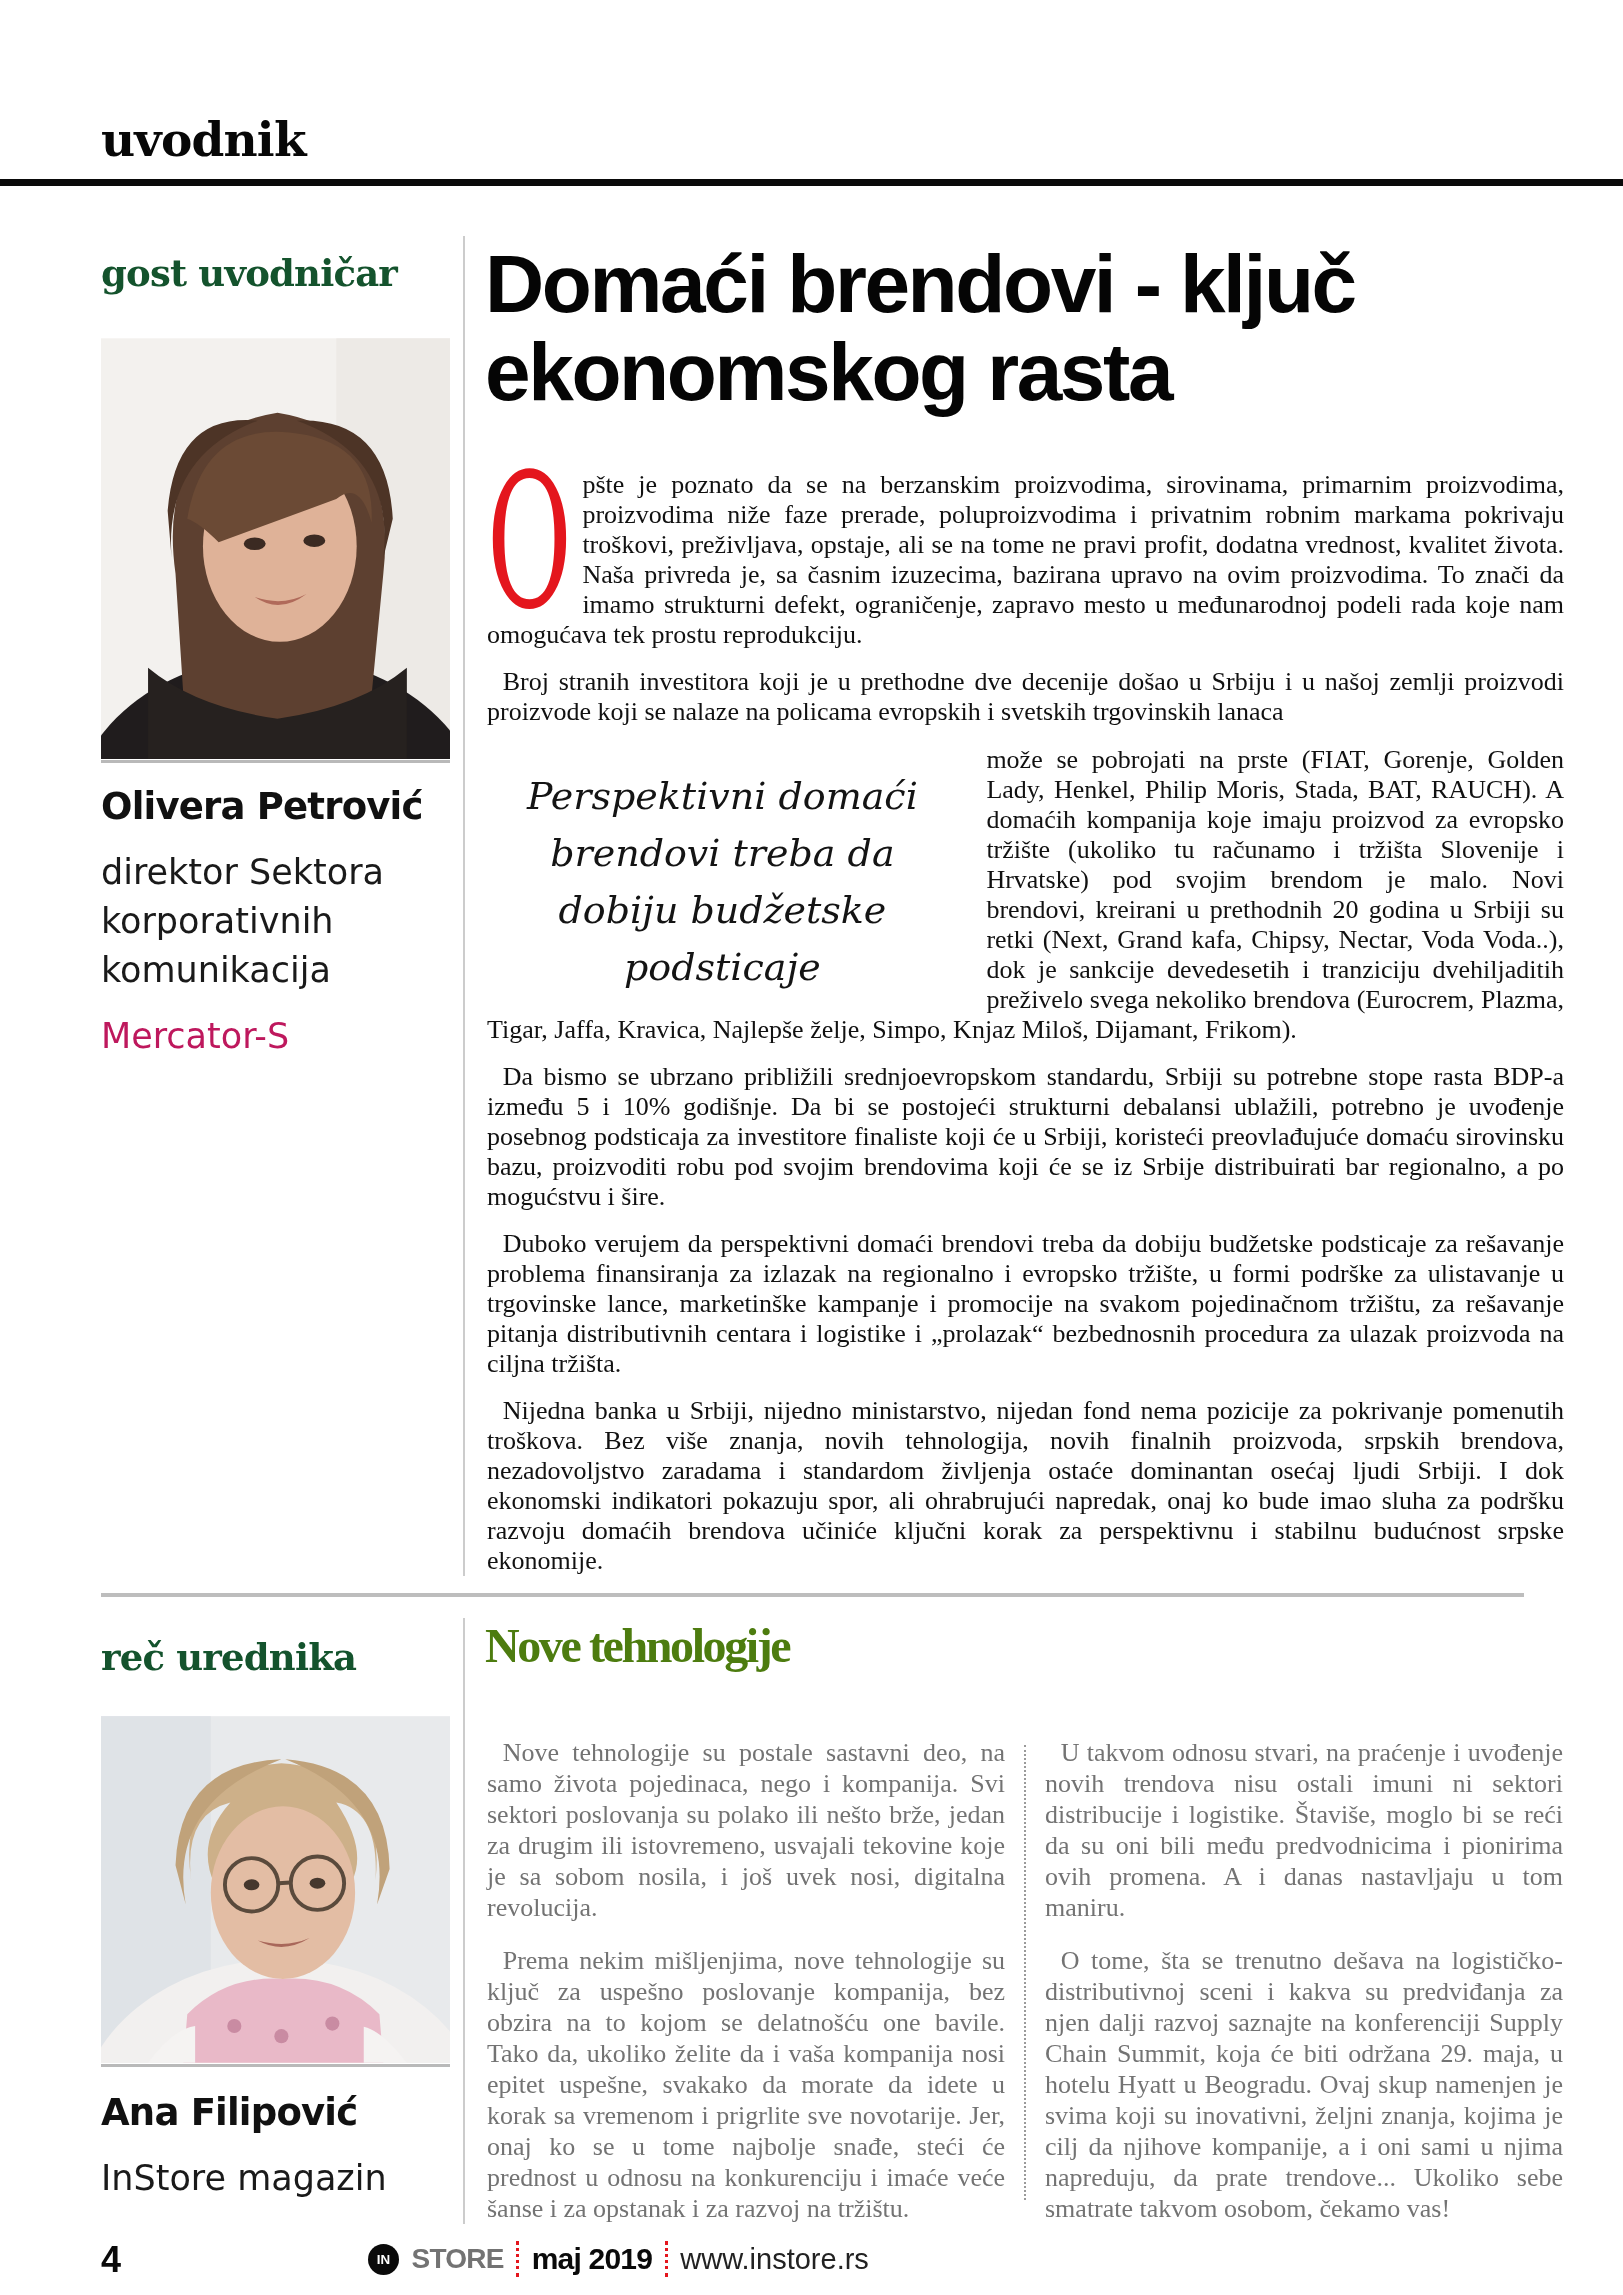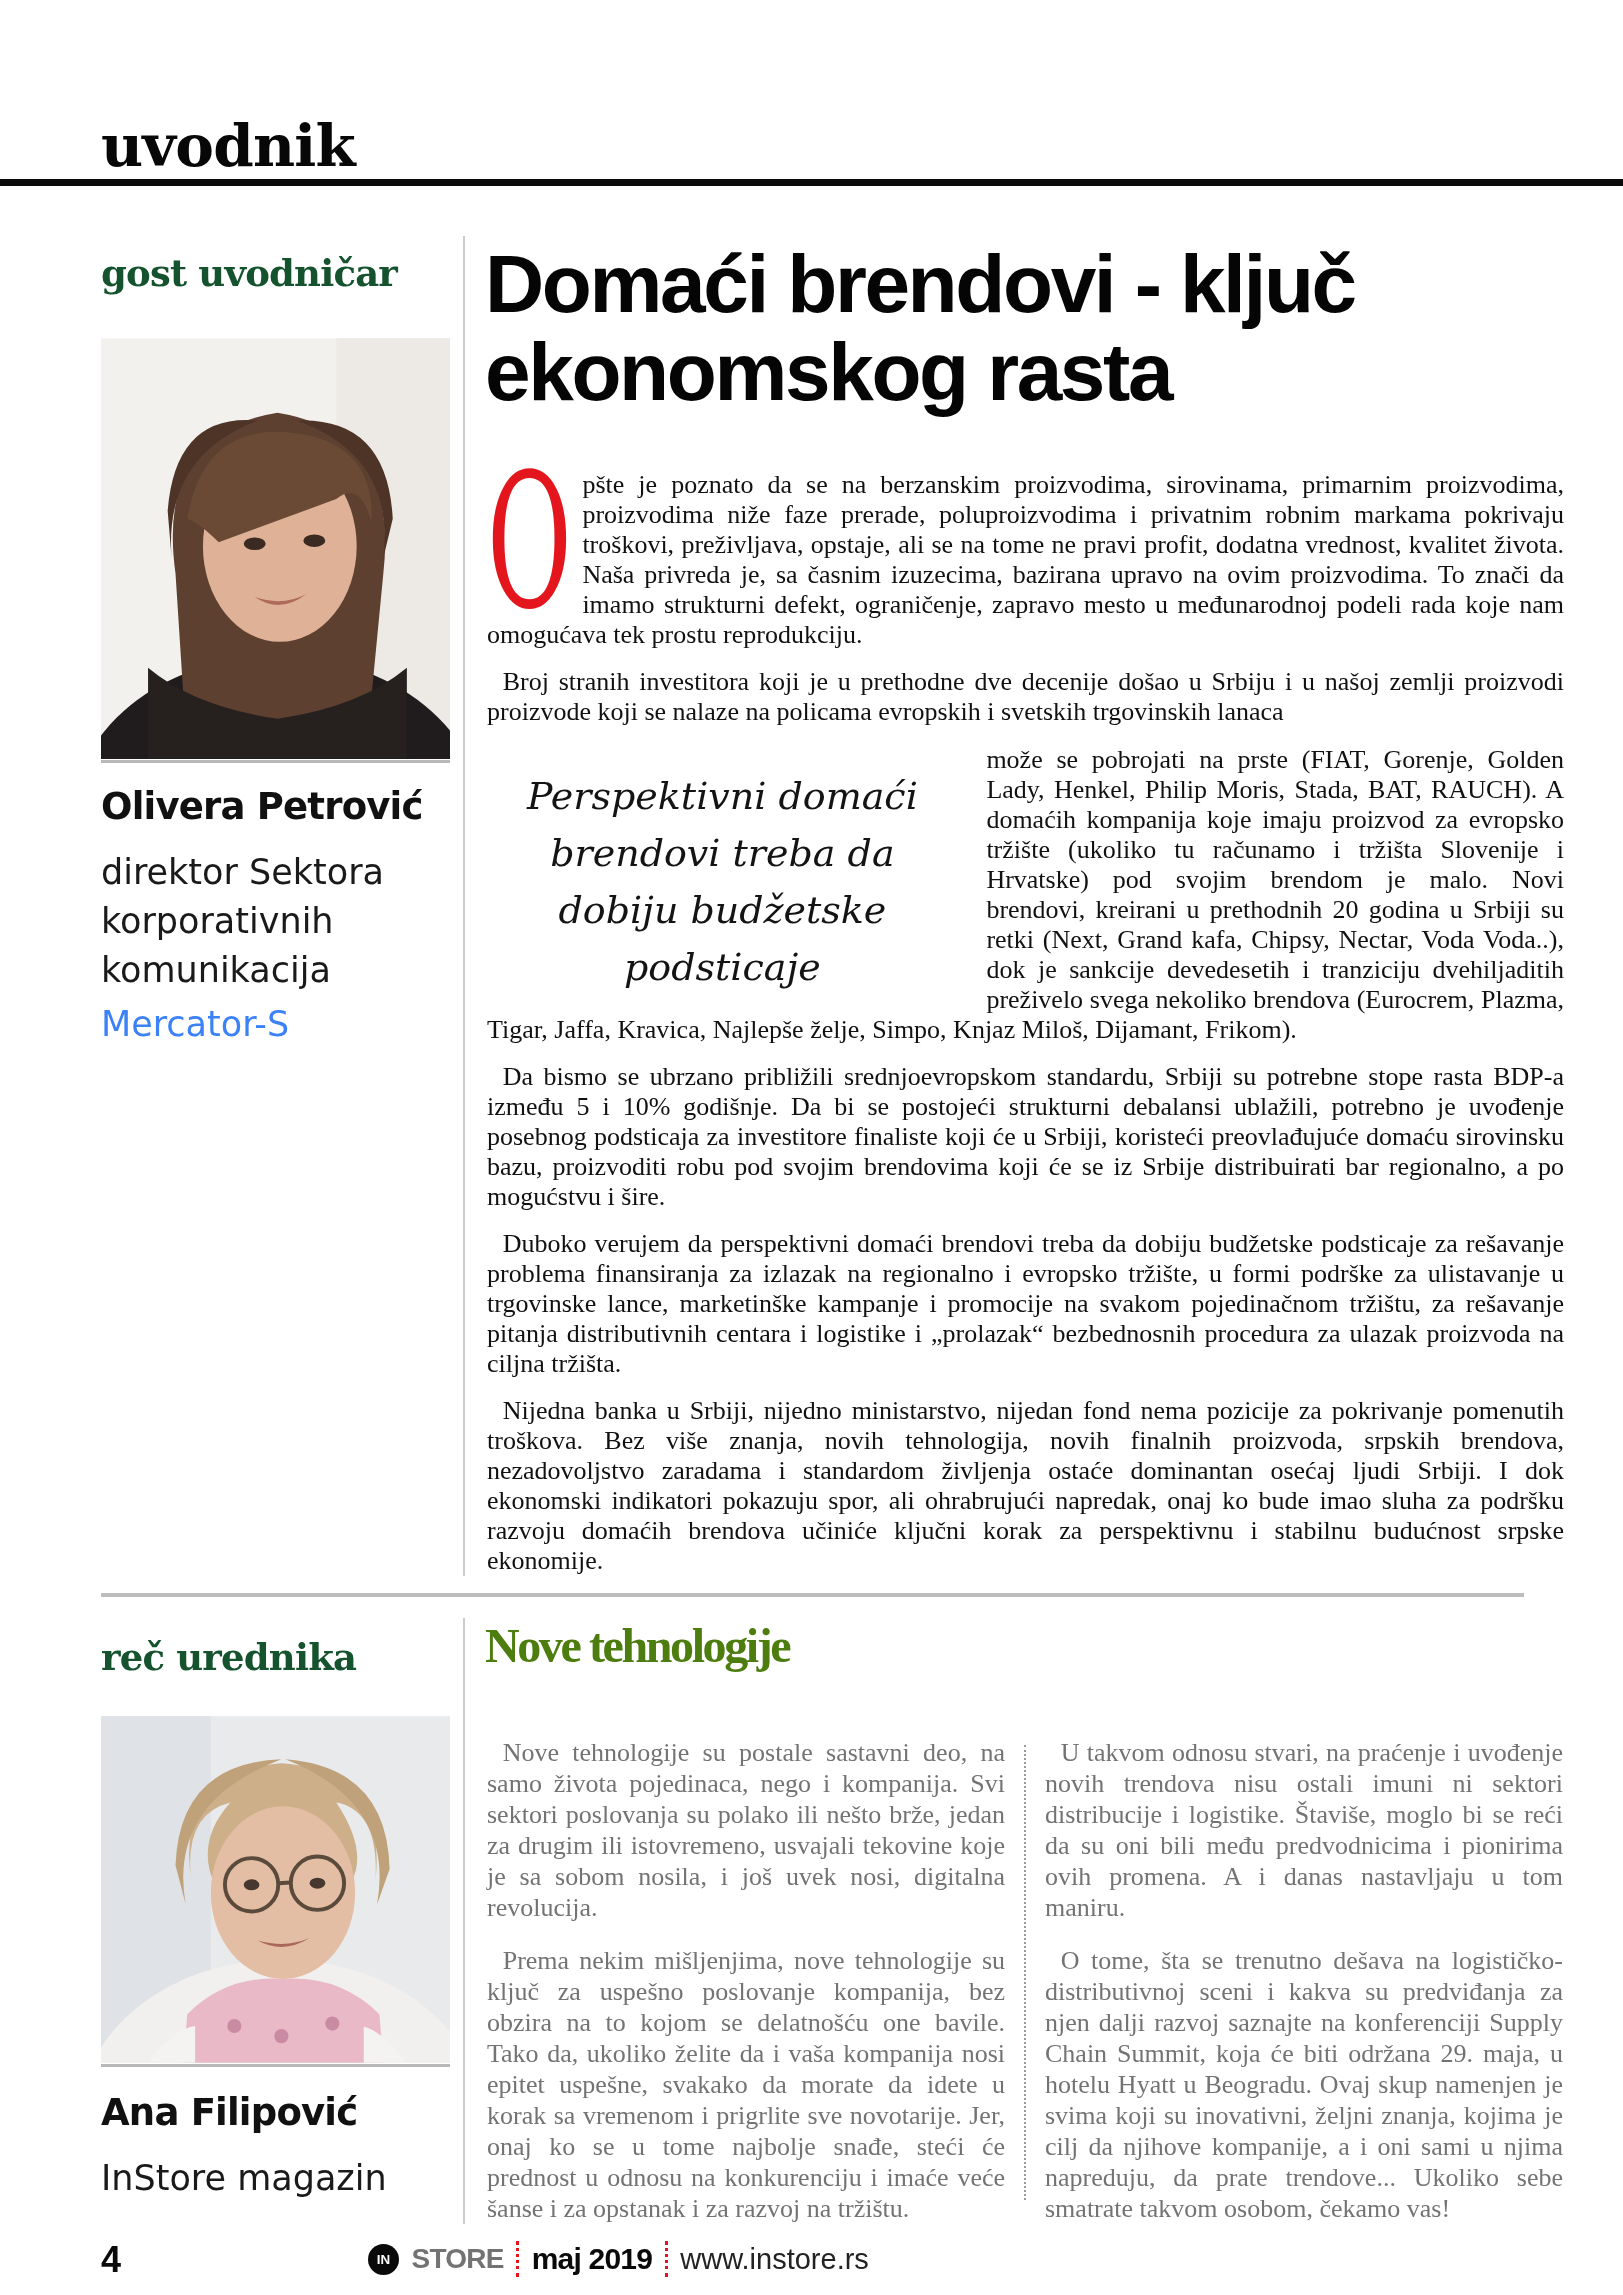--- a/index.html
+++ b/index.html
@@ -4,21 +4,21 @@
 <style>
   * { margin:0; padding:0; box-sizing:border-box; }
   body { background:#888; }
   .page {
     position:relative; width:1623px; height:2295px; background:#ffffff;
     font-family:"Liberation Serif", serif; color:#0d0d0d; overflow:hidden;
   }
   
   .masthead-label {
     position:absolute; left:101px; top:112px;
-    font-family:"DejaVu Serif", serif; font-weight:700; font-size:58px; letter-spacing:-0.8px; color:#070707;
+    font-family:"DejaVu Serif", serif; font-weight:700; font-size:47px; letter-spacing:-0.8px; color:#070707;
   }
   .top-rule { position:absolute; left:0; top:179px; width:1623px; height:7px; background:#0a0a0a; }
 
   
   .kicker {
     position:absolute; left:101px;
     font-family:"DejaVu Serif", serif; font-weight:700; font-size:37px; letter-spacing:-0.8px; color:#14532d;
   }
   .kicker.guest { top:251px; }
   .kicker.editor { top:1635px; }
@@ -34,21 +34,21 @@
   .photo.olivera { top:338px; width:349px; height:425px; }
   .photo.ana { top:1716px; width:349px; height:351px; }
   .photo svg { display:block; }
 
   
   .meta { position:absolute; left:101px; width:361px; font-family:"DejaVu Sans", sans-serif; }
   .meta.guest-meta { top:785px; }
   .meta.editor-meta { top:2091px; }
   .meta .name { font-weight:700; font-size:37px; letter-spacing:-0.8px; color:#111; margin-bottom:20.4px; }
   .meta .role { font-weight:400; font-size:35px; line-height:49px; color:#1a1a1a; }
-  .meta .company { font-weight:400; font-size:35px; color:#3b82f6; margin-top:9px; }
+  .meta .company { font-weight:400; font-size:35px; color:#be185d; margin-top:21px; }
 
   
   .guest-headline {
     position:absolute; left:485px; top:240px; width:1092px;
     font-family:"Liberation Sans", sans-serif; font-weight:800; font-size:82px; line-height:88px;
     letter-spacing:-2.4px; color:#050505;
   }
   .guest-body {
     position:absolute; left:487px; top:470px; width:1077px;
     font-size:26px; line-height:30px; text-align:justify; color:#111;

